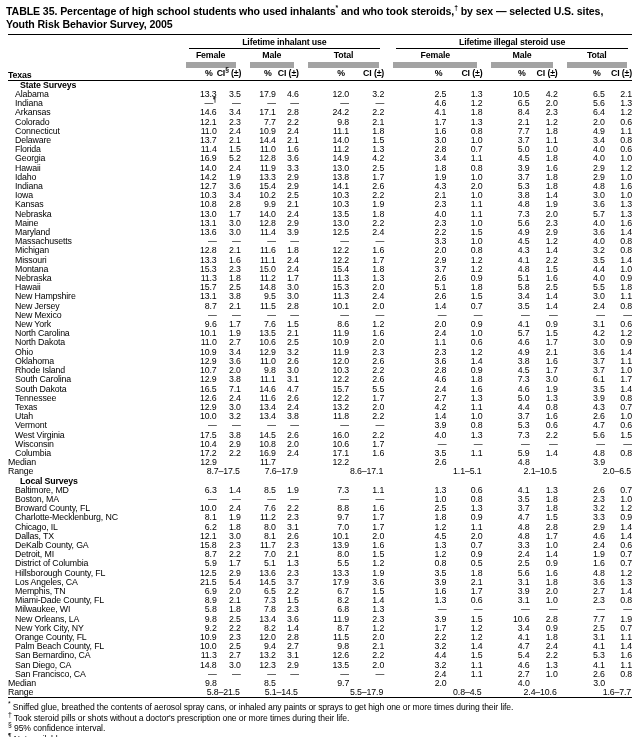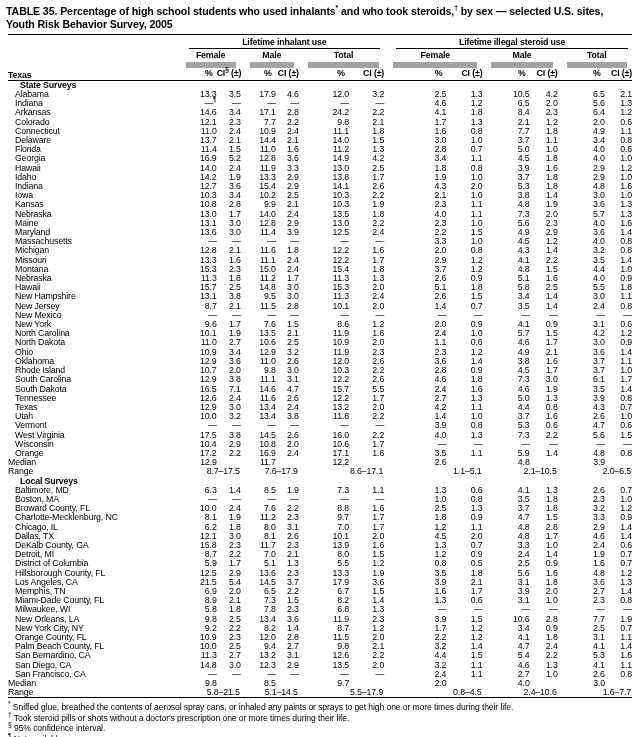--- a/index.html
+++ b/index.html
@@ -675,21 +675,21 @@
           <td class="num">10.6</td>
           <td class="num">1.7</td>
           <td class="num">—</td>
           <td class="num">—</td>
           <td class="num">—</td>
           <td class="num">—</td>
           <td class="num">—</td>
           <td class="num">—</td>
         </tr>
         <tr>
-          <td class="site-cell">Orange</td>
+          <td class="site-cell">Columbia</td>
           <td class="num">17.2</td>
           <td class="num">2.2</td>
           <td class="num">16.9</td>
           <td class="num">2.4</td>
           <td class="num">17.1</td>
           <td class="num">1.6</td>
           <td class="num">3.5</td>
           <td class="num">1.1</td>
           <td class="num">5.9</td>
           <td class="num">1.4</td>

